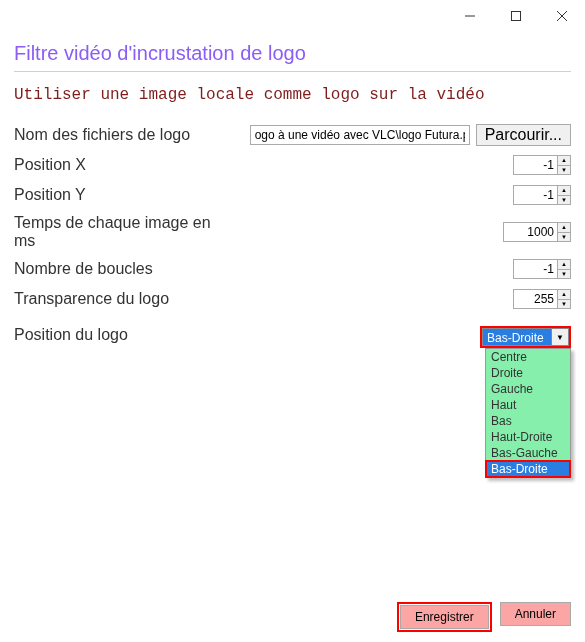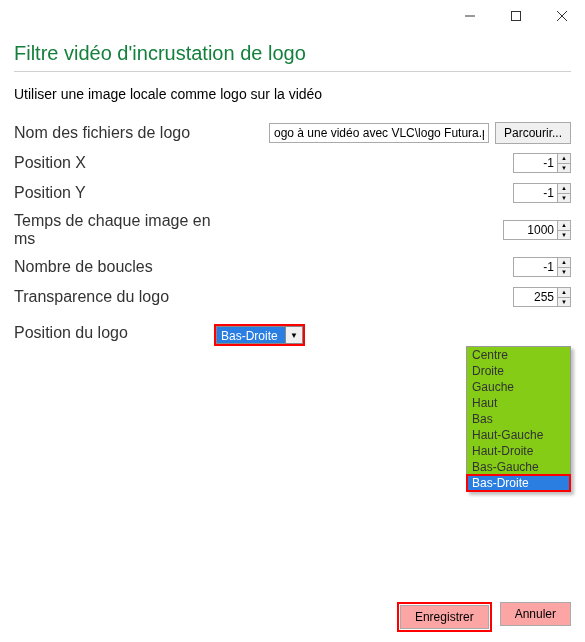--- a/index.html
+++ b/index.html
@@ -23,29 +23,30 @@
   height: 32px;
   display: flex;
   align-items: center;
   justify-content: center;
   font-size: 14px;
 }
 .content { padding: 10px 14px 0 14px; }
 .heading {
   font-size: 20px;
   font-weight: 400;
-  color: #15803d;
+  color: #8b5cf6;
   padding-bottom: 6px;
   border-bottom: 1px solid #d0d0d0;
   margin-bottom: 14px;
 }
 .subheading {
-  font-size: 14px;
-  color: #000000;
+  font-size: 16px;
+  color: #7f1d1d;
   margin-bottom: 20px;
+  font-family: Liberation Mono, monospace;
 }
 .row {
   display: flex;
   align-items: center;
   margin-bottom: 8px;
   min-height: 22px;
 }
 .label {
   flex: 0 0 200px;
   font-size: 16px;
@@ -65,21 +66,21 @@
   font-size: 12px;
   font-family: inherit;
   background: #fff;
   width: 220px;
 }
 .browse-btn {
   border: 1px solid #aaa;
   background: #f0f0f0;
   height: 22px;
   padding: 0 8px;
-  font-size: 12px;
+  font-size: 16px;
   font-family: inherit;
   cursor: pointer;
 }
 .spin-wrap {
   display: flex;
   align-items: stretch;
   height: 20px;
 }
 .num-input {
   border: 1px solid #aaa;
@@ -104,21 +105,21 @@
   display: flex;
   align-items: center;
   justify-content: center;
   font-size: 6px;
   line-height: 1;
   background: #f0f0f0;
   cursor: pointer;
 }
 .spinner div:first-child { border-bottom: 1px solid #aaa; }
 .combo-row { align-items: flex-start; margin-top: 16px; }
-.combo-area { position: relative; flex: 1; display: flex; }
+.combo-area { position: relative; flex: 1; display: flex; justify-content: flex-end; }
 .combo-box {
   display: flex;
   width: 91px;
   height: 22px;
   border: 2px solid red;
   position: relative;
 }
 .combo-selected {
   flex: 1;
   background: #2a7de1;
@@ -135,22 +136,22 @@
   display: flex;
   align-items: center;
   justify-content: center;
   font-size: 8px;
   cursor: pointer;
 }
 .dropdown {
   position: absolute;
   top: 100%;
   right: 0;
-  width: 105px;
-  background: #84cc16;
+  width: 86px;
+  background: #86efac;
   border: 1px solid #999;
   box-shadow: 3px 3px 3px rgba(0,0,0,0.25);
   z-index: 10;
 }
 .dropdown-item {
   font-size: 12px;
   padding: 1px 5px;
   color: #333;
   cursor: pointer;
 }
@@ -286,21 +287,20 @@
       <div class="combo-box">
         <div class="combo-selected">Bas-Droite</div>
         <div class="combo-arrow">▼</div>
       </div>
       <div class="dropdown" id="position-dropdown">
           <div class="dropdown-item">Centre</div>
           <div class="dropdown-item">Droite</div>
           <div class="dropdown-item">Gauche</div>
           <div class="dropdown-item">Haut</div>
           <div class="dropdown-item">Bas</div>
-          <div class="dropdown-item">Haut-Gauche</div>
           <div class="dropdown-item">Haut-Droite</div>
           <div class="dropdown-item">Bas-Gauche</div>
           <div class="dropdown-item selected">Bas-Droite</div>
         </div>
     </div>
   </div>
 </div>
 
 <div class="footer">
   <span class="save-wrap"><button>Enregistrer</button></span>

